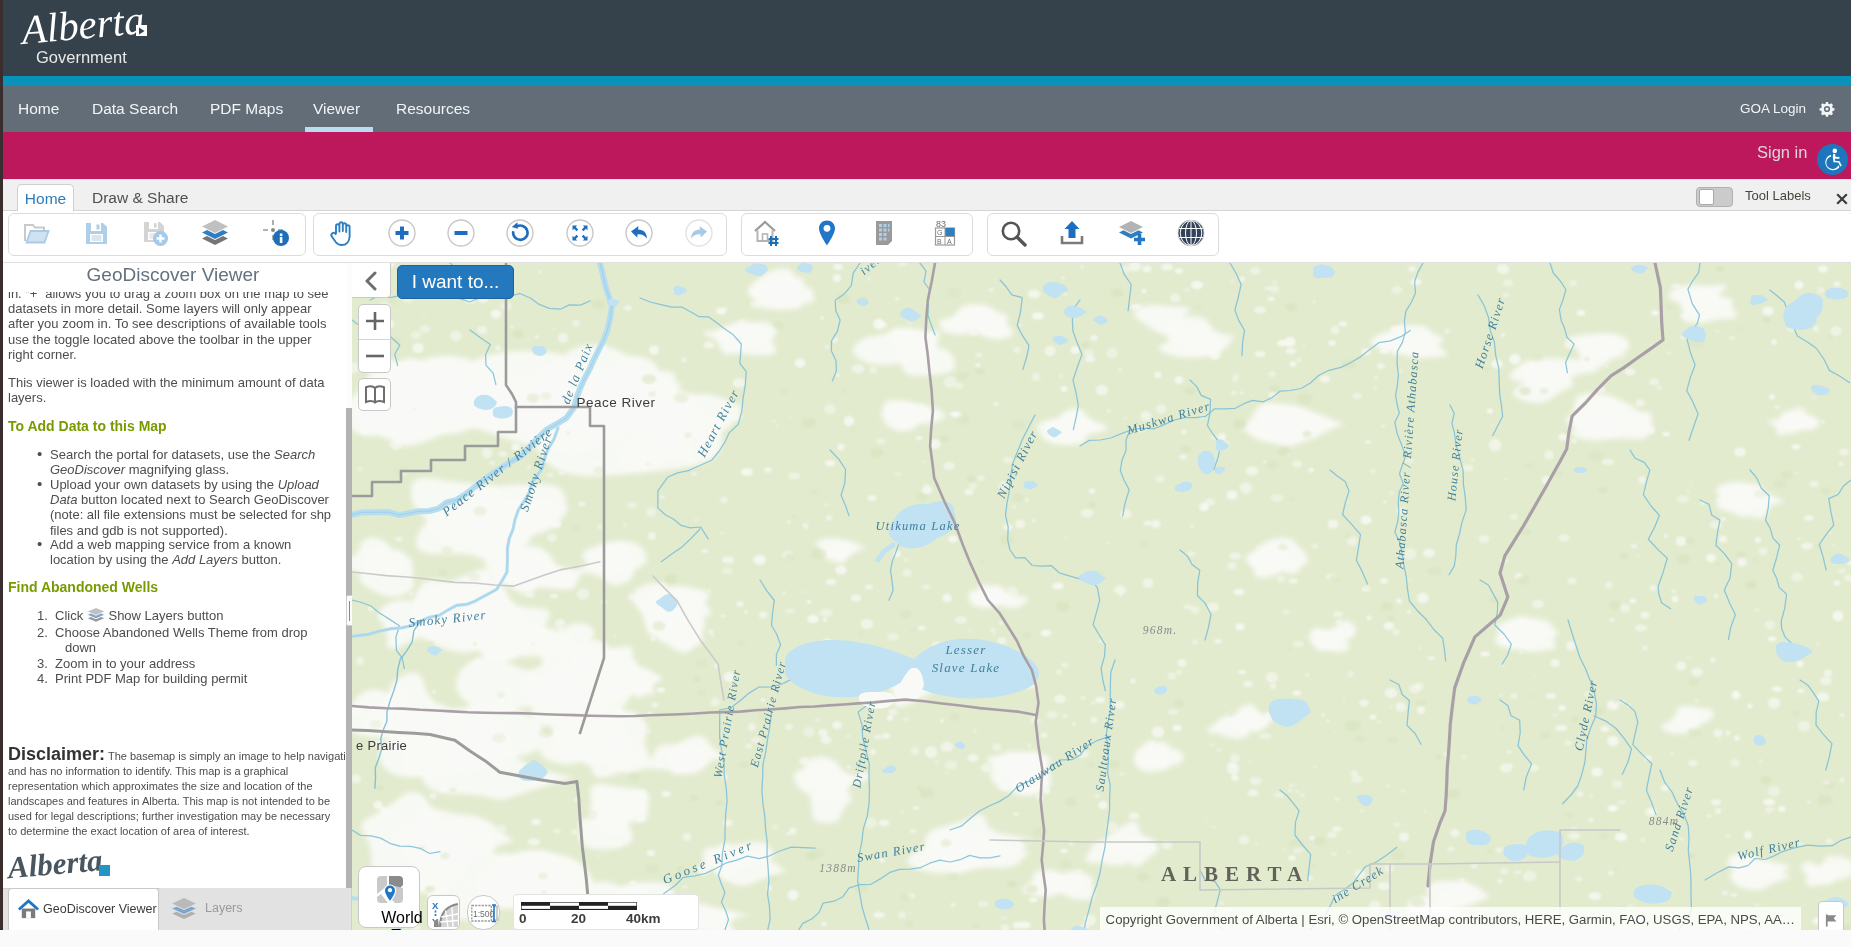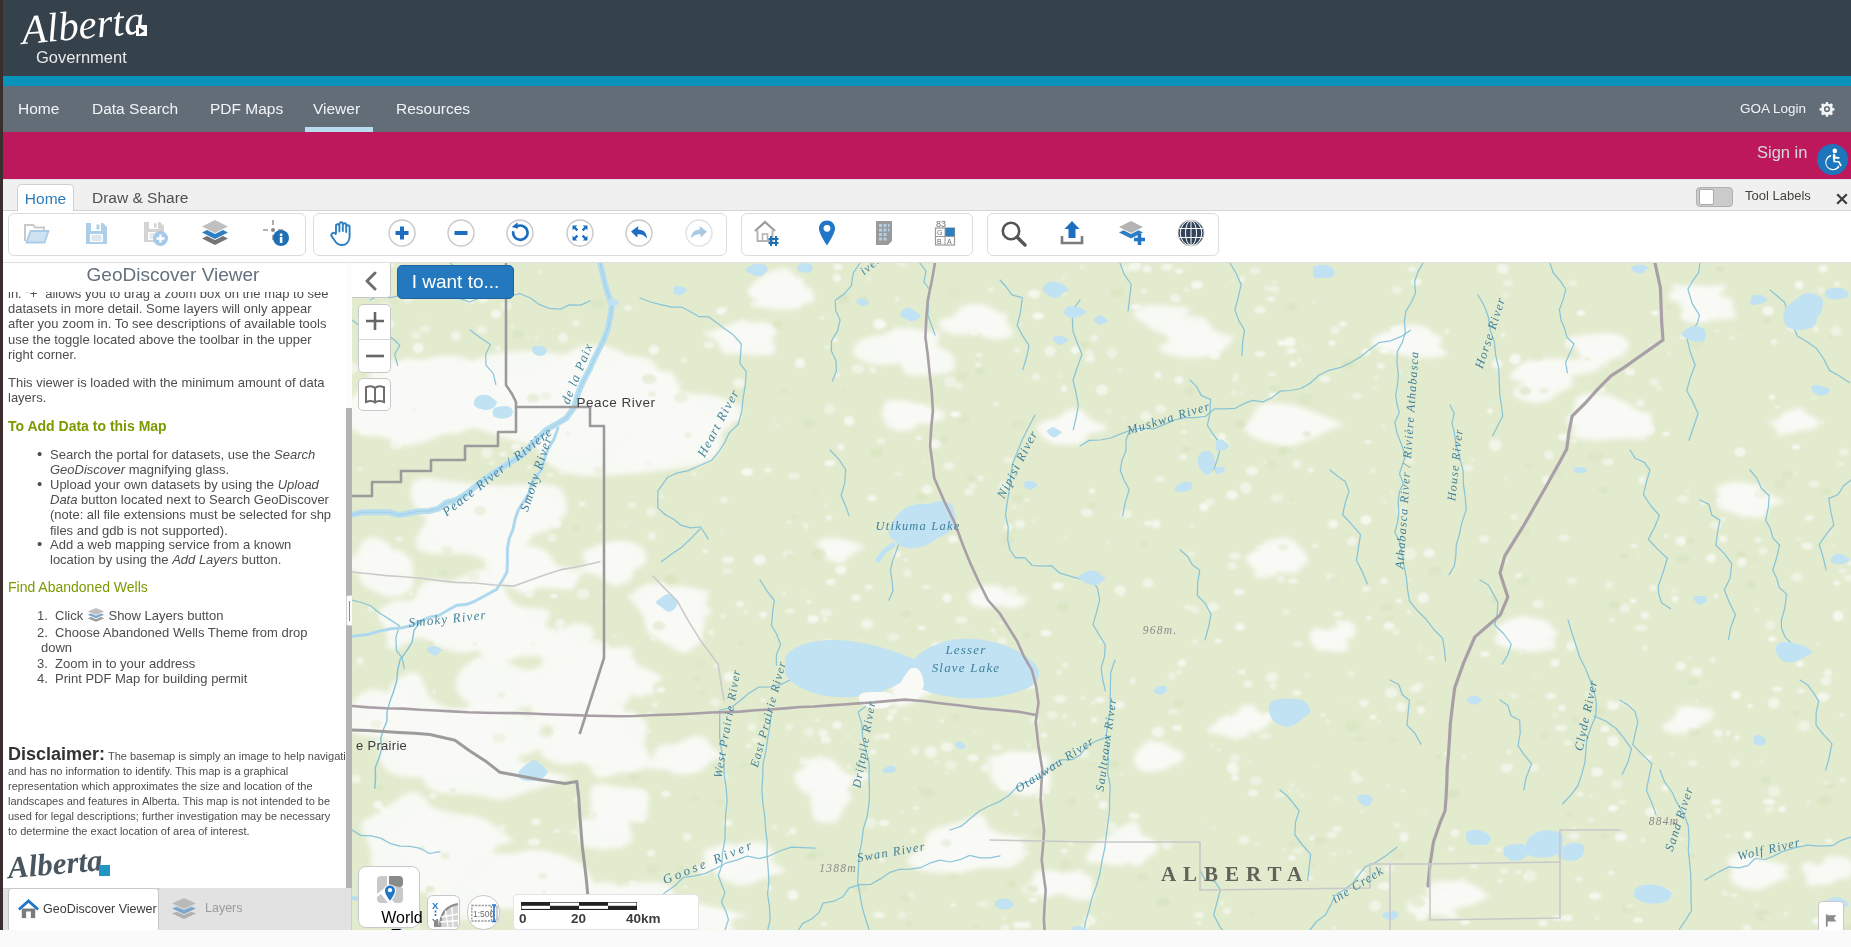--- a/index.html
+++ b/index.html
@@ -254,29 +254,29 @@
       Search the portal for datasets, use the <i>Search</i><br><i>GeoDiscover</i> magnifying glass.</div>
     <div style="position:absolute;left:50px;top:185px;width:290px">
       <span style="position:absolute;left:-13px;top:-1px;font-size:15px">•</span>
       Upload your own datasets by using the <i>Upload</i><br>
       <i>Data</i> button located next to Search GeoDiscover<br>
       (note: all file extensions must be selected for shp<br>
       files and gdb is not supported).</div>
     <div style="position:absolute;left:50px;top:245px;width:290px">
       <span style="position:absolute;left:-13px;top:-1px;font-size:15px">•</span>
       Add a web mapping service from a known<br>location by using the <i>Add Layers</i> button.</div>
-    <div style="position:absolute;left:8px;top:288px;width:334px;font-weight:normal;font-size:14px;color:#7a9a01">Find Abandoned Wells</div>
+    <div style="position:absolute;left:8px;top:288px;width:334px;font-weight:bold;font-size:14px;color:#7a9a01">Find Abandoned Wells</div>
     <div style="position:absolute;left:37px;top:316px;width:300px">1.&nbsp; Click
       <svg width="18" height="14" viewBox="0 0 28 22" style="vertical-align:-2px">
         <path d="M14 0 L27 5.5 L14 11 L1 5.5 Z" fill="#c0c0c0"></path>
         <path d="M1 10.5 L6 8.5 L14 12 L22 8.5 L27 10.5 L14 16 Z" fill="#7da7cc"></path>
         <path d="M1 16 L6 14 L14 17.5 L22 14 L27 16 L14 21.5 Z" fill="#9a9a9a"></path>
       </svg>
       Show Layers button</div>
-    <div style="position:absolute;left:37px;top:333px;width:300px">2.&nbsp; Choose Abandoned Wells Theme from drop<br><span style="margin-left:4px">down</span></div>
+    <div style="position:absolute;left:37px;top:333px;width:300px">2.&nbsp; Choose Abandoned Wells Theme from drop<br><span style="margin-left:28px">down</span></div>
     <div style="position:absolute;left:37px;top:364px;width:300px">3.&nbsp; Zoom in to your address</div>
     <div style="position:absolute;left:37px;top:379px;width:300px">4.&nbsp; Print PDF Map for building permit</div>
     <div style="position:absolute;left:8px;top:455px;width:336px;font-size:11px;line-height:15.1px;color:#4d4d4d"><b style="font-size:18px;color:#333">Disclaimer:</b> The basemap is simply an image to help navigation<br>
       and has no information to identify. This map is a graphical<br>
       representation which approximates the size and location of the<br>
       landscapes and features in Alberta. This map is not intended to be<br>
       used for legal descriptions; further investigation may be necessary<br>
       to determine the exact location of area of interest.</div>
     <svg style="position:absolute;left:6px;top:551px" width="120" height="46" viewBox="0 0 120 46">
       <text x="2" y="32" font-family="Liberation Serif, serif" font-style="italic" font-weight="bold" font-size="31" fill="#49565f" transform="rotate(-5 40 24)">Alberta</text>
@@ -1888,20 +1888,21 @@
       <rect x="0" y="0" width="29" height="3.8" fill="#222"></rect>
         <rect x="29" y="3.8" width="29" height="3.7" fill="#222"></rect>
       <rect x="58" y="0" width="29" height="3.8" fill="#222"></rect>
         <rect x="87" y="3.8" width="29" height="3.7" fill="#222"></rect>
     </svg>
     <span style="position:absolute;left:5px;top:16px;font-size:13.5px;font-weight:bold;color:#3d3d3d">0</span>
     <span style="position:absolute;left:57px;top:16px;font-size:13.5px;font-weight:bold;color:#3d3d3d">20</span>
     <span style="position:absolute;left:112px;top:16px;font-size:13.5px;font-weight:bold;color:#3d3d3d">40km</span>
   </div>
 
+  <div style="position:absolute;right:50px;top:644px;height:26px;line-height:26px;font-size:13.2px;color:#4a4a4a;white-space:nowrap;background:rgba(255,255,255,0.8);padding:0 6px">Copyright Government of Alberta | Esri, © OpenStreetMap contributors, HERE, Garmin, FAO, USGS, EPA, NPS, AA…</div>
 
   <div class="mapbtn" style="left:1466px;top:638px;width:26px;height:37px;border-radius:4px">
     <svg style="position:absolute;left:6px;top:11px" width="14" height="15" viewBox="0 0 16 16">
       <path d="M2 1 V15" stroke="#8a8a8a" stroke-width="2"></path>
       <path d="M2 2 h11 l-3 3.5 3 3.5 h-11 Z" fill="#8a8a8a"></path>
     </svg>
   </div>
 </div>
 
 </body></html>

